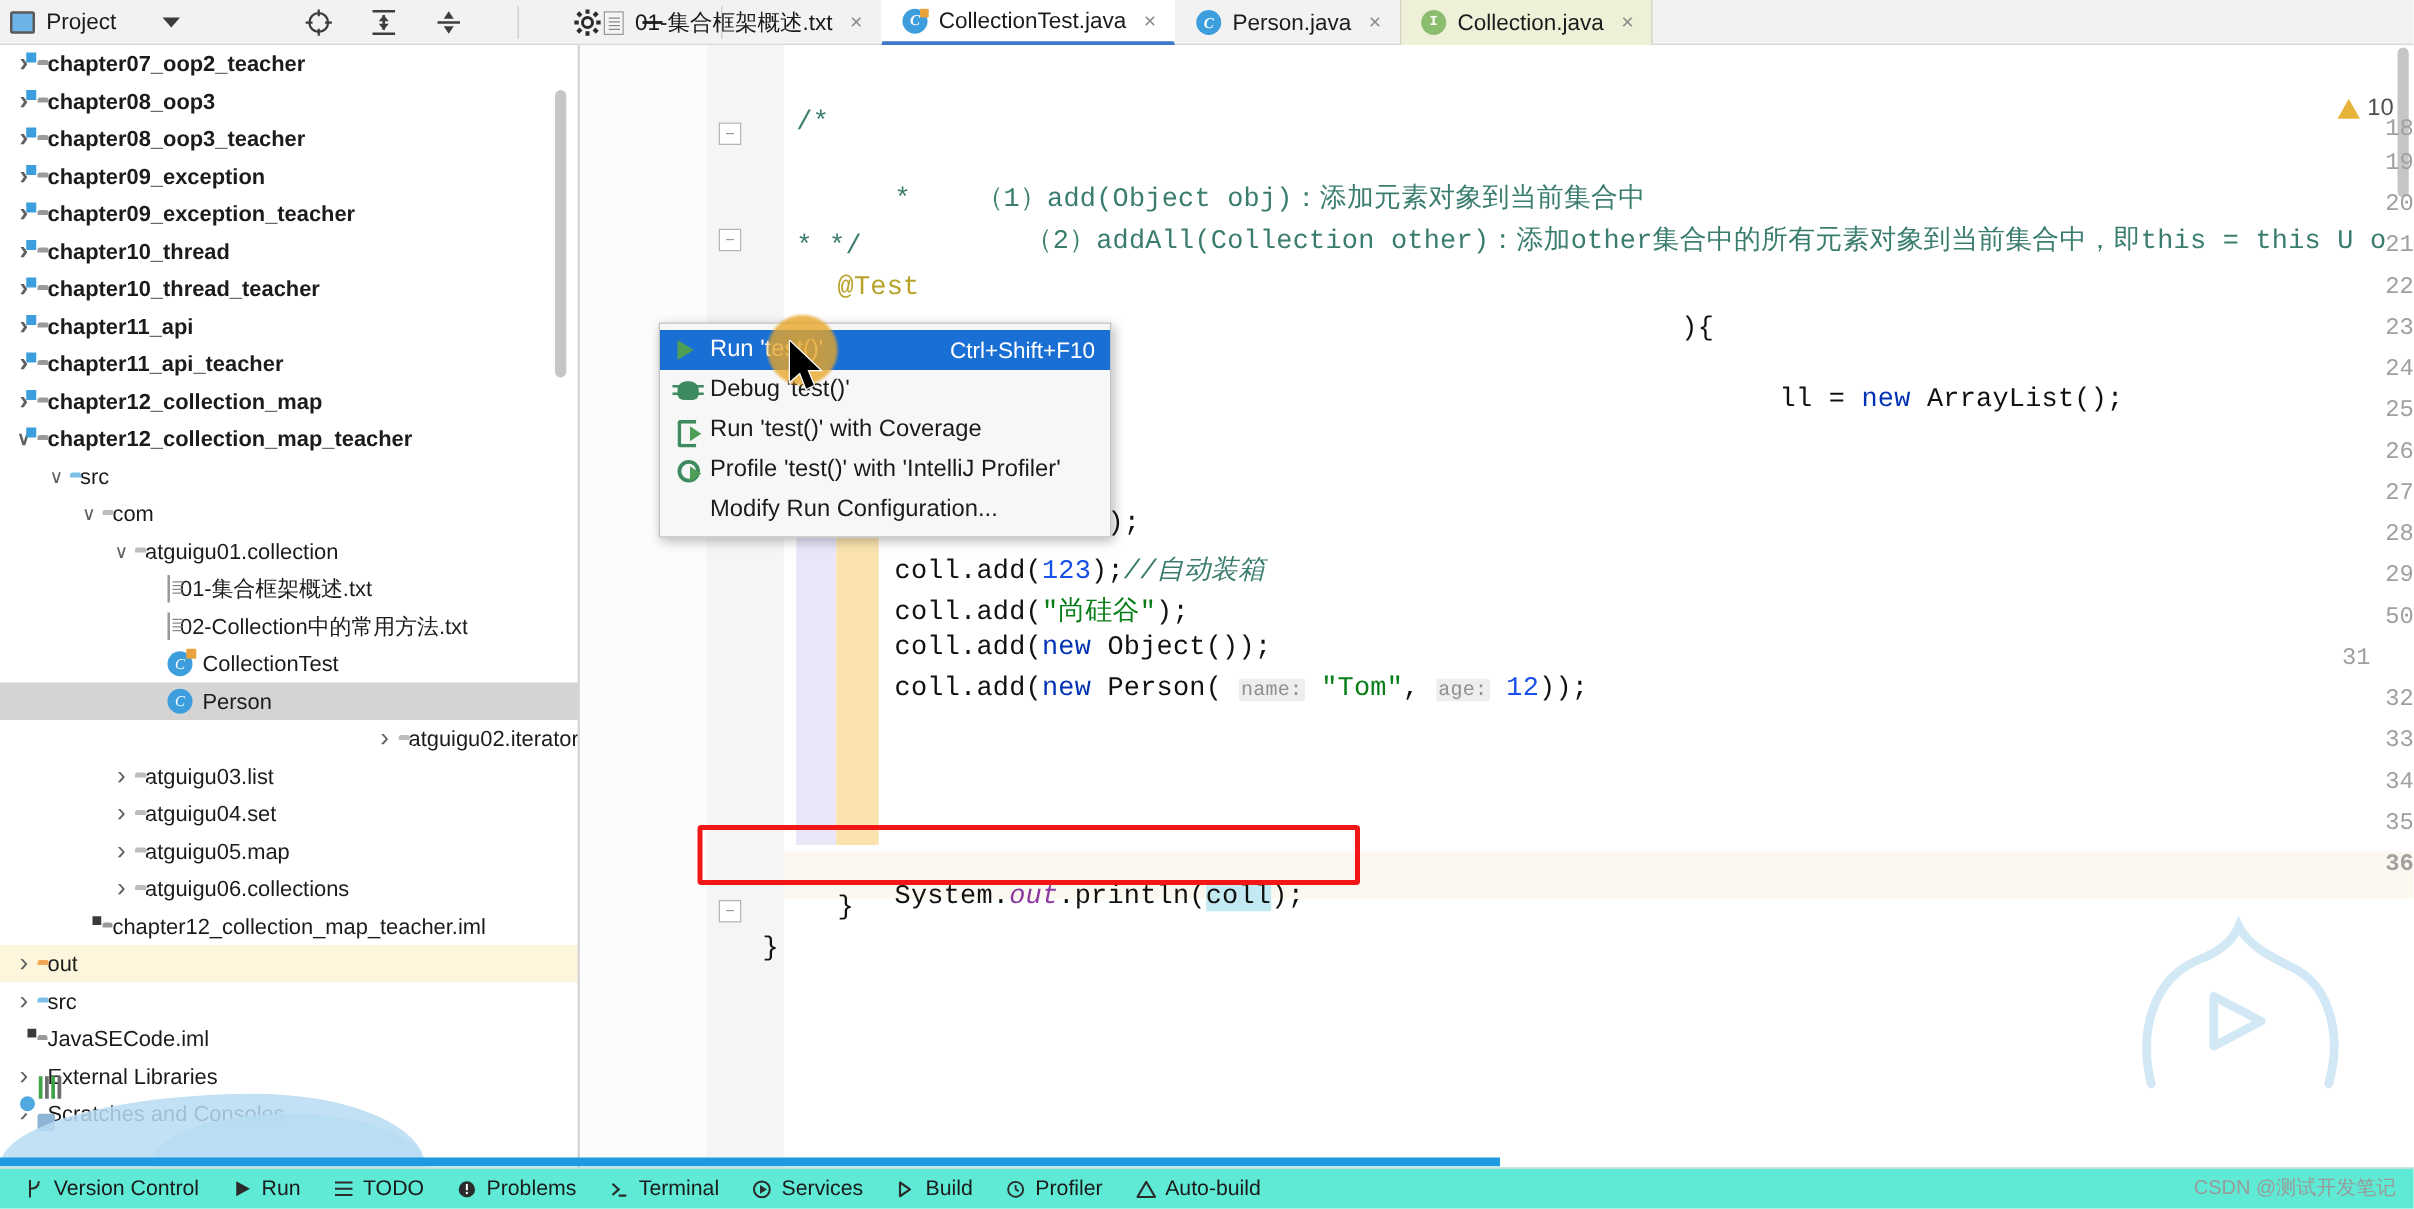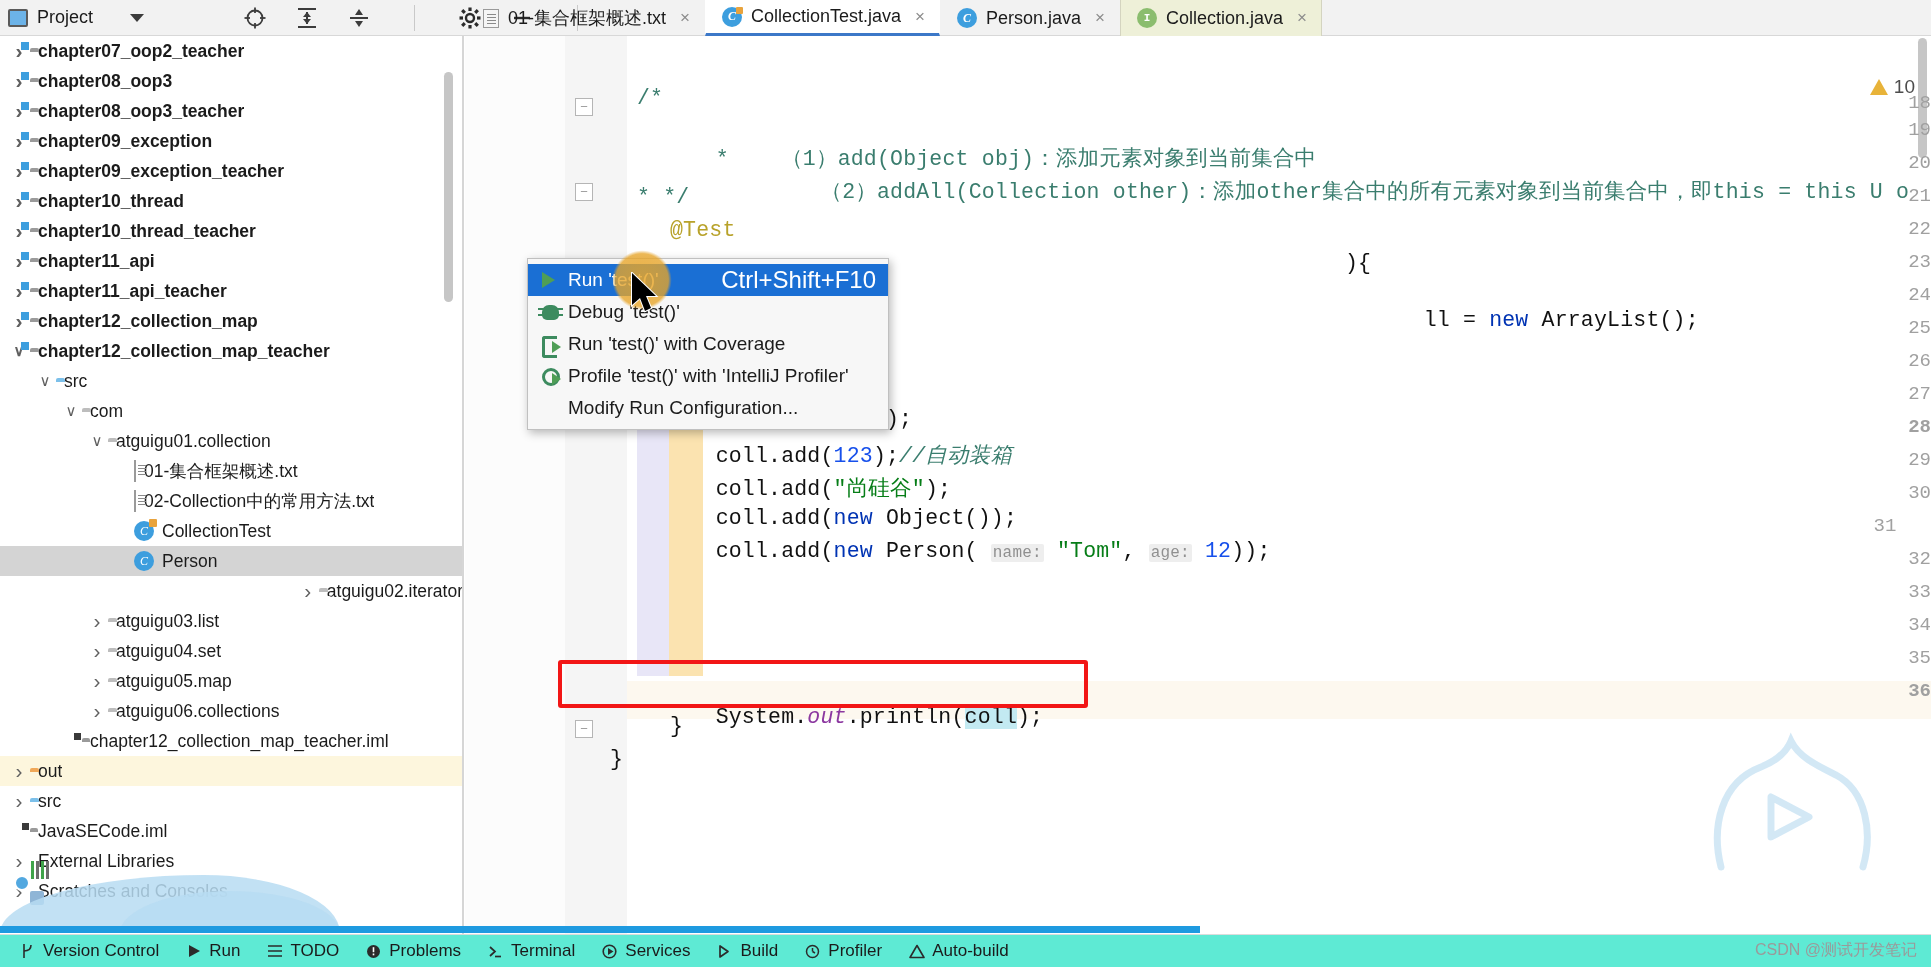--- a/index.html
+++ b/index.html
@@ -161,21 +161,21 @@
     background:#f7f7f7; border:1px solid #c0c0c0; box-shadow:2px 3px 9px rgba(0,0,0,.28);
     padding:5px 0 5px 0; z-index:40;
   }
   .ctxitem {
     display:flex; align-items:center; height:32px; padding:0 12px 0 14px;
     font-size:19px; color:#1b1b1b; cursor:pointer; position:relative;
   }
   .ctxitem.sel { background:#1a6fd4; color:#fff; }
   .ctx-ic { width:26px; flex:none; display:flex; align-items:center; }
   .ctx-txt { flex:1; }
-  .ctx-key { font-size:24px; color:#fff; margin-left:10px; }
+  .ctx-key { font-size:18px; color:#fff; margin-left:10px; }
   .tri-green { width:0;height:0;border-top:8px solid transparent;border-bottom:8px solid transparent;
     border-left:13px solid #4f9e56;}
   .bug-ic { width:17px;height:15px;background:#3d8b5f;border-radius:7px 7px 5px 5px;position:relative;}
   .bug-ic:before{content:"";position:absolute;left:-4px;top:3px;width:25px;height:2px;background:#3d8b5f;}
   .bug-ic:after{content:"";position:absolute;left:-4px;top:9px;width:25px;height:2px;background:#3d8b5f;}
   .cov-ic { width:18px;height:17px;position:relative; }
   .cov-ic:before{content:"";position:absolute;left:0;top:0;width:12px;height:16px;border:3px solid #3d8b5f;
     border-radius:3px 0 0 3px; border-right:none;}
   .cov-ic:after{content:"";position:absolute;right:-1px;bottom:0;width:0;height:0;
     border-top:6px solid transparent;border-bottom:6px solid transparent;border-left:9px solid #4f9e56;}
@@ -475,23 +475,23 @@
         <div class="lnum" style="top: 56px;">18</div>
         <div class="lnum" style="top: 83px;">19</div>
         <div class="lnum" style="top: 116px;">20</div>
         <div class="lnum" style="top: 149px;">21</div>
         <div class="lnum" style="top: 182px;">22</div>
         <div class="lnum" style="top: 215px;">23</div>
         <div class="lnum" style="top: 248px;">24</div>
         <div class="lnum" style="top: 281px;">25</div>
         <div class="lnum" style="top: 314px;">26</div>
         <div class="lnum" style="top: 347px;">27</div>
-        <div class="lnum" style="top: 380px; font-weight: bold;">28</div>
+        <div class="lnum" style="top: 380px;">28</div>
         <div class="lnum" style="top: 413px;">29</div>
-        <div class="lnum" style="top: 446px;">30</div>
+        <div class="lnum" style="top: 446px;">50</div>
         <div class="lnum" style="top: 479px; text-align: center;">31</div>
         <div class="lnum" style="top: 512px;">32</div>
         <div class="lnum" style="top: 545px;">33</div>
         <div class="lnum" style="top: 578px;">34</div>
         <div class="lnum" style="top: 611px;">35</div>
         <div class="lnum" style="top: 644px; font-weight: bold;">36</div>
       </div>
 
     <div class="fold fold-box" style="top:62px;">−</div>
     <div class="fold fold-box" style="top:147px;">−</div>

